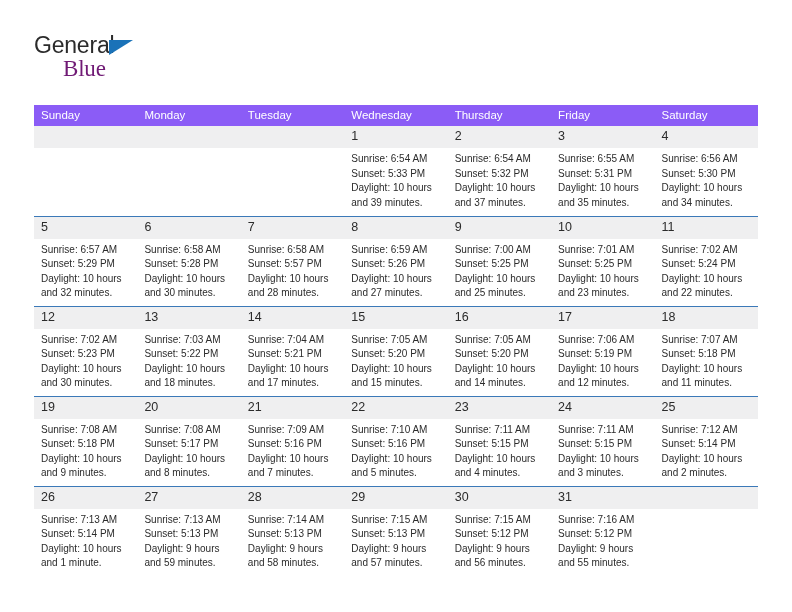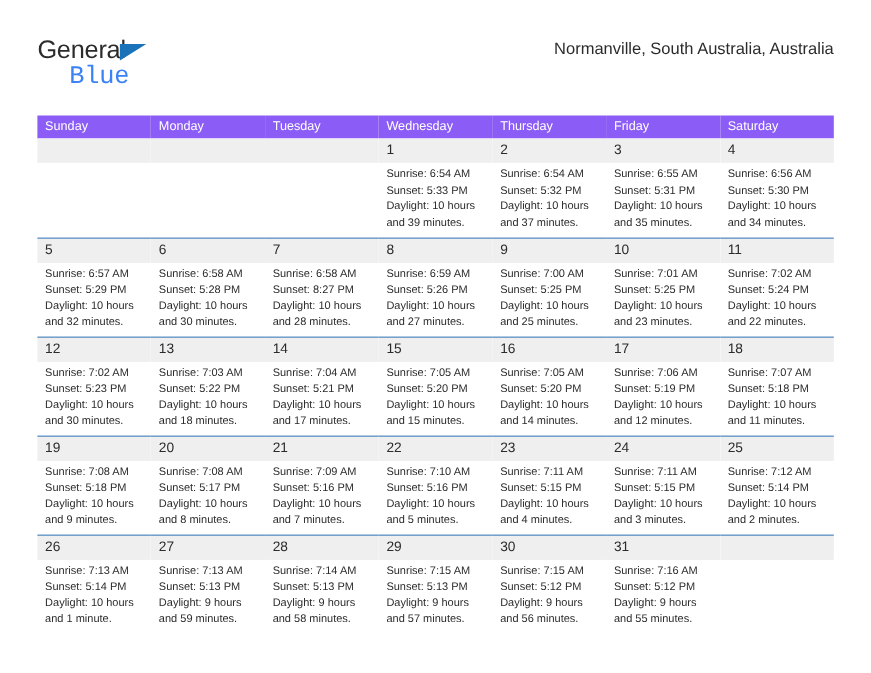--- a/index.html
+++ b/index.html
@@ -42,24 +42,24 @@
     position: absolute;
     left: 75px; top: 8px;
     width: 0; height: 0;
     border-left: 24px solid #1a72b8;
     border-bottom: 15px solid transparent;
   }
   .brand-blue {
     position: absolute;
     left: 29px; top: 24px;
     font-size: 23px;
-    color: #3b82f6;
+    color: #701a75;
     letter-spacing: -0.2px;
     line-height: 26px;
-    font-family: Liberation Mono, monospace;
+    font-family: Liberation Serif, serif;
     text-align: center;
   }
 
   .title-block {
     position: absolute;
     right: 0; top: 0;
     text-align: right;
   }
   .cal-title {
     font-size: 28px;
@@ -129,21 +129,20 @@
 
   <div class="top">
 
     <div class="brand">
       <span class="brand-general">General</span>
       <span class="brand-tri"></span>
       <span class="brand-blue">Blue</span>
     </div>
 
     <div class="title-block">
-      <p class="cal-subtitle">Normanville, South Australia, Australia</p>
     </div>
 
   </div>
 
   <table class="cal">
     <thead>
       <tr>
         <th>Sunday</th>
         <th>Monday</th>
         <th>Tuesday</th>
@@ -217,21 +216,21 @@
               <div>Sunrise: 6:58 AM</div>
               <div>Sunset: 5:28 PM</div>
               <div>Daylight: 10 hours</div>
               <div>and 30 minutes.</div>
             </div>
           </td>
           <td>
             <div class="daynum">7</div>
             <div class="info">
               <div>Sunrise: 6:58 AM</div>
-              <div>Sunset: 8:27 PM</div>
+              <div>Sunset: 5:57 PM</div>
               <div>Daylight: 10 hours</div>
               <div>and 28 minutes.</div>
             </div>
           </td>
           <td>
             <div class="daynum">8</div>
             <div class="info">
               <div>Sunrise: 6:59 AM</div>
               <div>Sunset: 5:26 PM</div>
               <div>Daylight: 10 hours</div>

